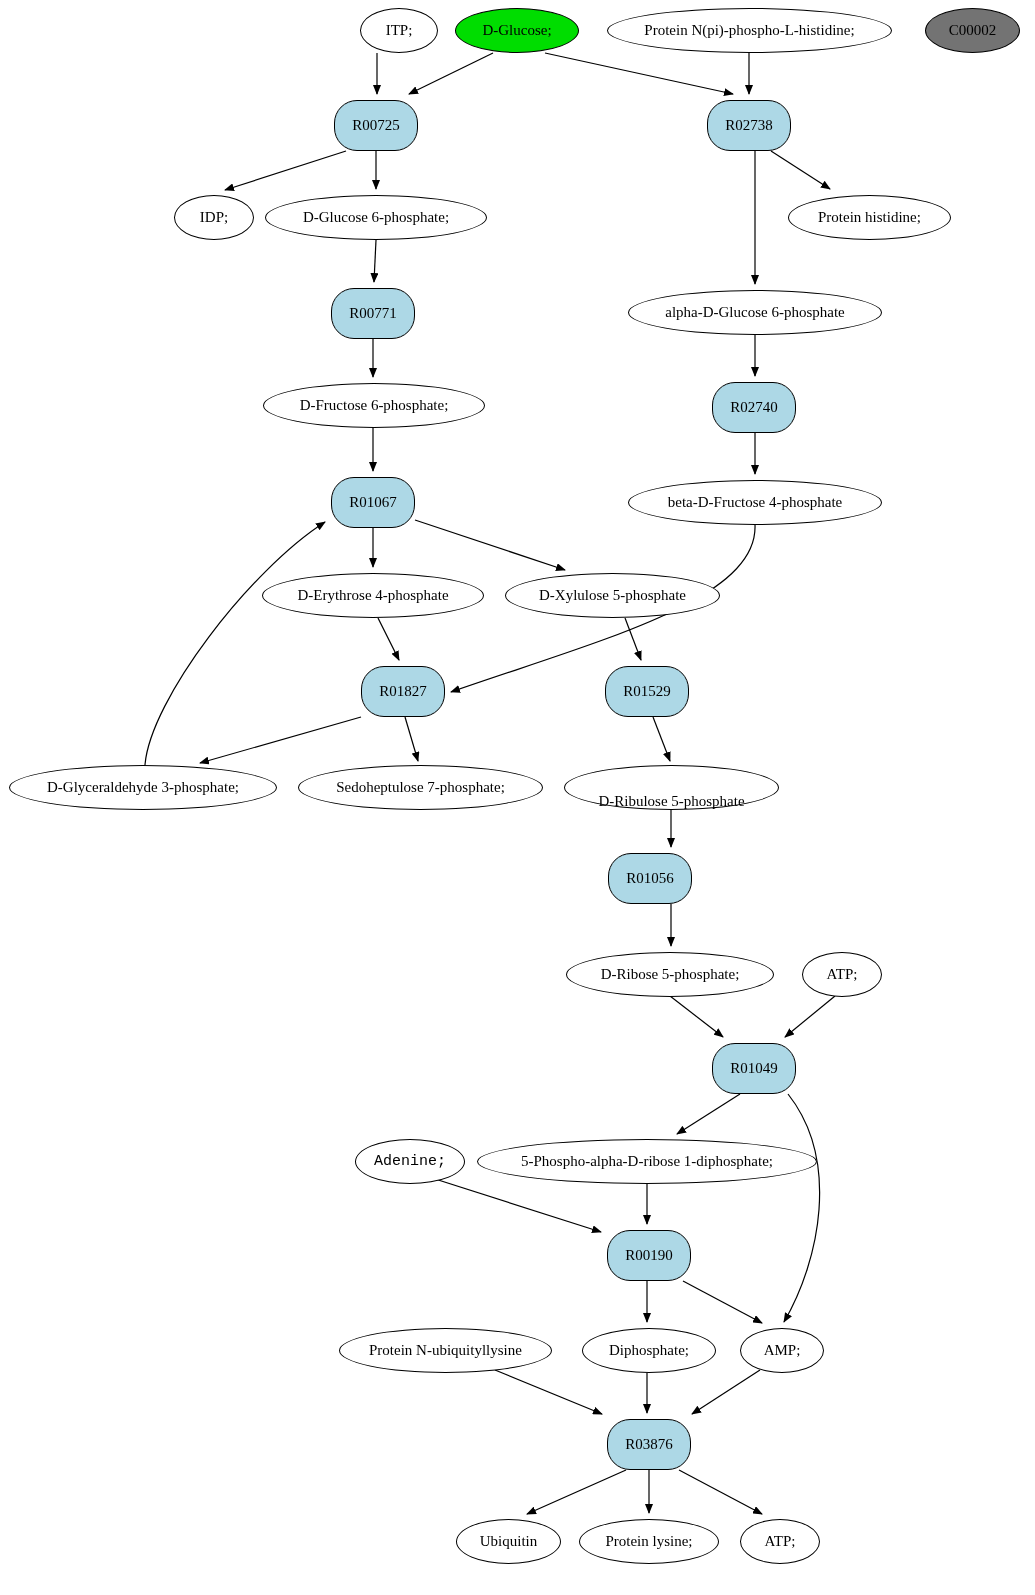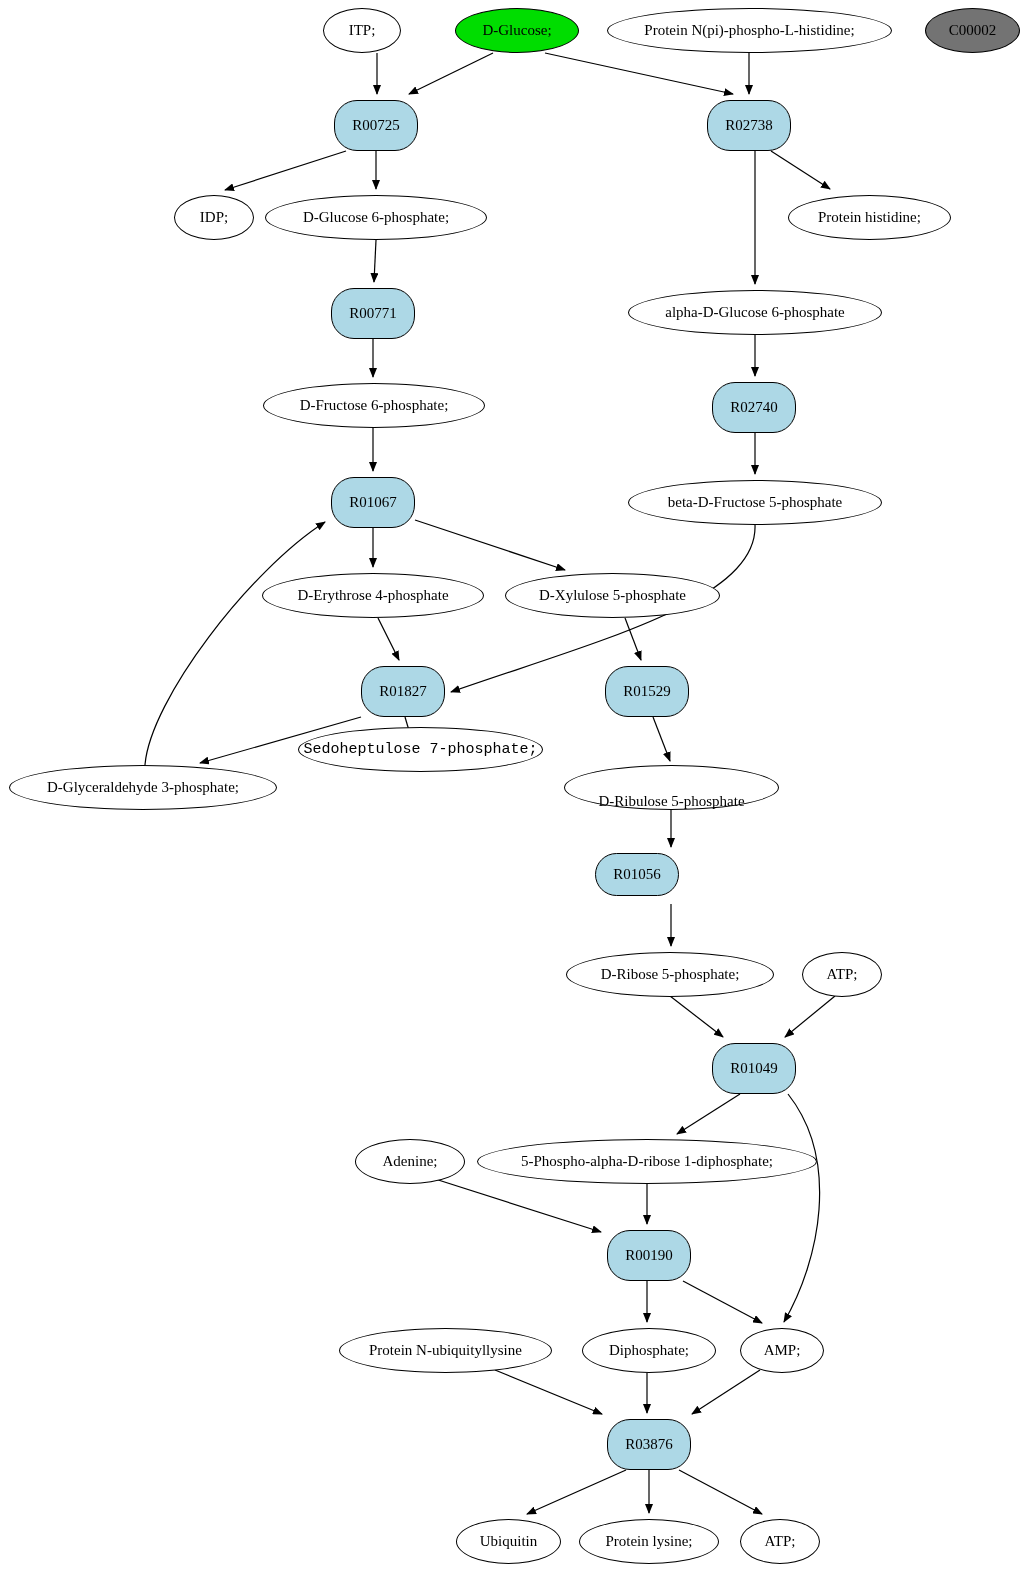--- a/index.html
+++ b/index.html
@@ -104,21 +104,21 @@
         <path d="M 683,1281 L 762,1323" fill="none" stroke="#000000" stroke-width="1.2" marker-end="url(#arrowhead)"></path>
         <path d="M 495,1370 L 602,1414" fill="none" stroke="#000000" stroke-width="1.2" marker-end="url(#arrowhead)"></path>
         <path d="M 647,1373 L 647,1413" fill="none" stroke="#000000" stroke-width="1.2" marker-end="url(#arrowhead)"></path>
         <path d="M 760,1370 L 692,1414" fill="none" stroke="#000000" stroke-width="1.2" marker-end="url(#arrowhead)"></path>
         <path d="M 626,1470 L 527,1514" fill="none" stroke="#000000" stroke-width="1.2" marker-end="url(#arrowhead)"></path>
         <path d="M 649,1470 L 649,1513" fill="none" stroke="#000000" stroke-width="1.2" marker-end="url(#arrowhead)"></path>
         <path d="M 679,1470 L 762,1514" fill="none" stroke="#000000" stroke-width="1.2" marker-end="url(#arrowhead)"></path>
       </g>
   </svg>
   <div id="nodes-group">
-      <div class="node node-compound" style="left: 323px; top: 8px; width: 78px; height: 45px;">
+      <div class="node node-compound" style="left: 360px; top: 8px; width: 78px; height: 45px;">
         <span class="node-label">ITP;</span>
       </div>
       <div class="node node-compound fill-green" style="left: 455px; top: 8px; width: 124px; height: 45px;">
         <span class="node-label">D-Glucose;</span>
       </div>
       <div class="node node-compound" style="left: 607px; top: 8px; width: 285px; height: 45px;">
         <span class="node-label">Protein N(pi)-phospho-L-histidine;</span>
       </div>
       <div class="node node-compound fill-yellow" style="left: 925px; top: 8px; width: 95px; height: 45px;">
         <span class="node-label">C00002</span>
@@ -147,56 +147,56 @@
       <div class="node node-compound" style="left: 263px; top: 383px; width: 222px; height: 45px;">
         <span class="node-label">D-Fructose 6-phosphate;</span>
       </div>
       <div class="node node-reaction" style="left: 712px; top: 382px; width: 84px; height: 51px;">
         <span class="node-label">R02740</span>
       </div>
       <div class="node node-reaction" style="left: 331px; top: 477px; width: 84px; height: 51px;">
         <span class="node-label">R01067</span>
       </div>
       <div class="node node-compound" style="left: 628px; top: 480px; width: 254px; height: 45px;">
-        <span class="node-label">beta-D-Fructose 5-phosphate</span>
+        <span class="node-label">beta-D-Fructose 4-phosphate</span>
       </div>
       <div class="node node-compound" style="left: 262px; top: 573px; width: 222px; height: 45px;">
         <span class="node-label">D-Erythrose 4-phosphate</span>
       </div>
       <div class="node node-compound" style="left: 505px; top: 573px; width: 215px; height: 45px;">
         <span class="node-label">D-Xylulose 5-phosphate</span>
       </div>
       <div class="node node-reaction" style="left: 361px; top: 666px; width: 84px; height: 51px;">
         <span class="node-label">R01827</span>
       </div>
       <div class="node node-reaction" style="left: 605px; top: 666px; width: 84px; height: 51px;">
         <span class="node-label">R01529</span>
       </div>
       <div class="node node-compound" style="left: 9px; top: 765px; width: 268px; height: 45px;">
         <span class="node-label">D-Glyceraldehyde 3-phosphate;</span>
       </div>
-      <div class="node node-compound" style="left: 298px; top: 727px; width: 245px; height: 45px; font-family: Liberation Mono, monospace;">
+      <div class="node node-compound" style="left: 298px; top: 765px; width: 245px; height: 45px;">
         <span class="node-label">Sedoheptulose 7-phosphate;</span>
       </div>
       <div class="node node-compound" style="left: 564px; top: 765px; width: 215px; height: 45px; align-items: flex-end;">
         <span class="node-label">D-Ribulose 5-phosphate</span>
       </div>
-      <div class="node node-reaction" style="left: 595px; top: 853px; width: 84px; height: 43px;">
+      <div class="node node-reaction" style="left: 608px; top: 853px; width: 84px; height: 51px;">
         <span class="node-label">R01056</span>
       </div>
       <div class="node node-compound" style="left: 566px; top: 952px; width: 208px; height: 45px;">
         <span class="node-label">D-Ribose 5-phosphate;</span>
       </div>
       <div class="node node-compound" style="left: 802px; top: 952px; width: 80px; height: 45px;">
         <span class="node-label">ATP;</span>
       </div>
       <div class="node node-reaction" style="left: 712px; top: 1043px; width: 84px; height: 51px;">
         <span class="node-label">R01049</span>
       </div>
-      <div class="node node-compound" style="left: 355px; top: 1139px; width: 110px; height: 45px;">
+      <div class="node node-compound" style="left: 355px; top: 1139px; width: 110px; height: 45px; font-family: Liberation Mono, monospace;">
         <span class="node-label">Adenine;</span>
       </div>
       <div class="node node-compound" style="left: 477px; top: 1139px; width: 340px; height: 45px;">
         <span class="node-label">5-Phospho-alpha-D-ribose 1-diphosphate;</span>
       </div>
       <div class="node node-reaction" style="left: 607px; top: 1230px; width: 84px; height: 51px;">
         <span class="node-label">R00190</span>
       </div>
       <div class="node node-compound" style="left: 339px; top: 1328px; width: 213px; height: 45px;">
         <span class="node-label">Protein N-ubiquityllysine</span>

